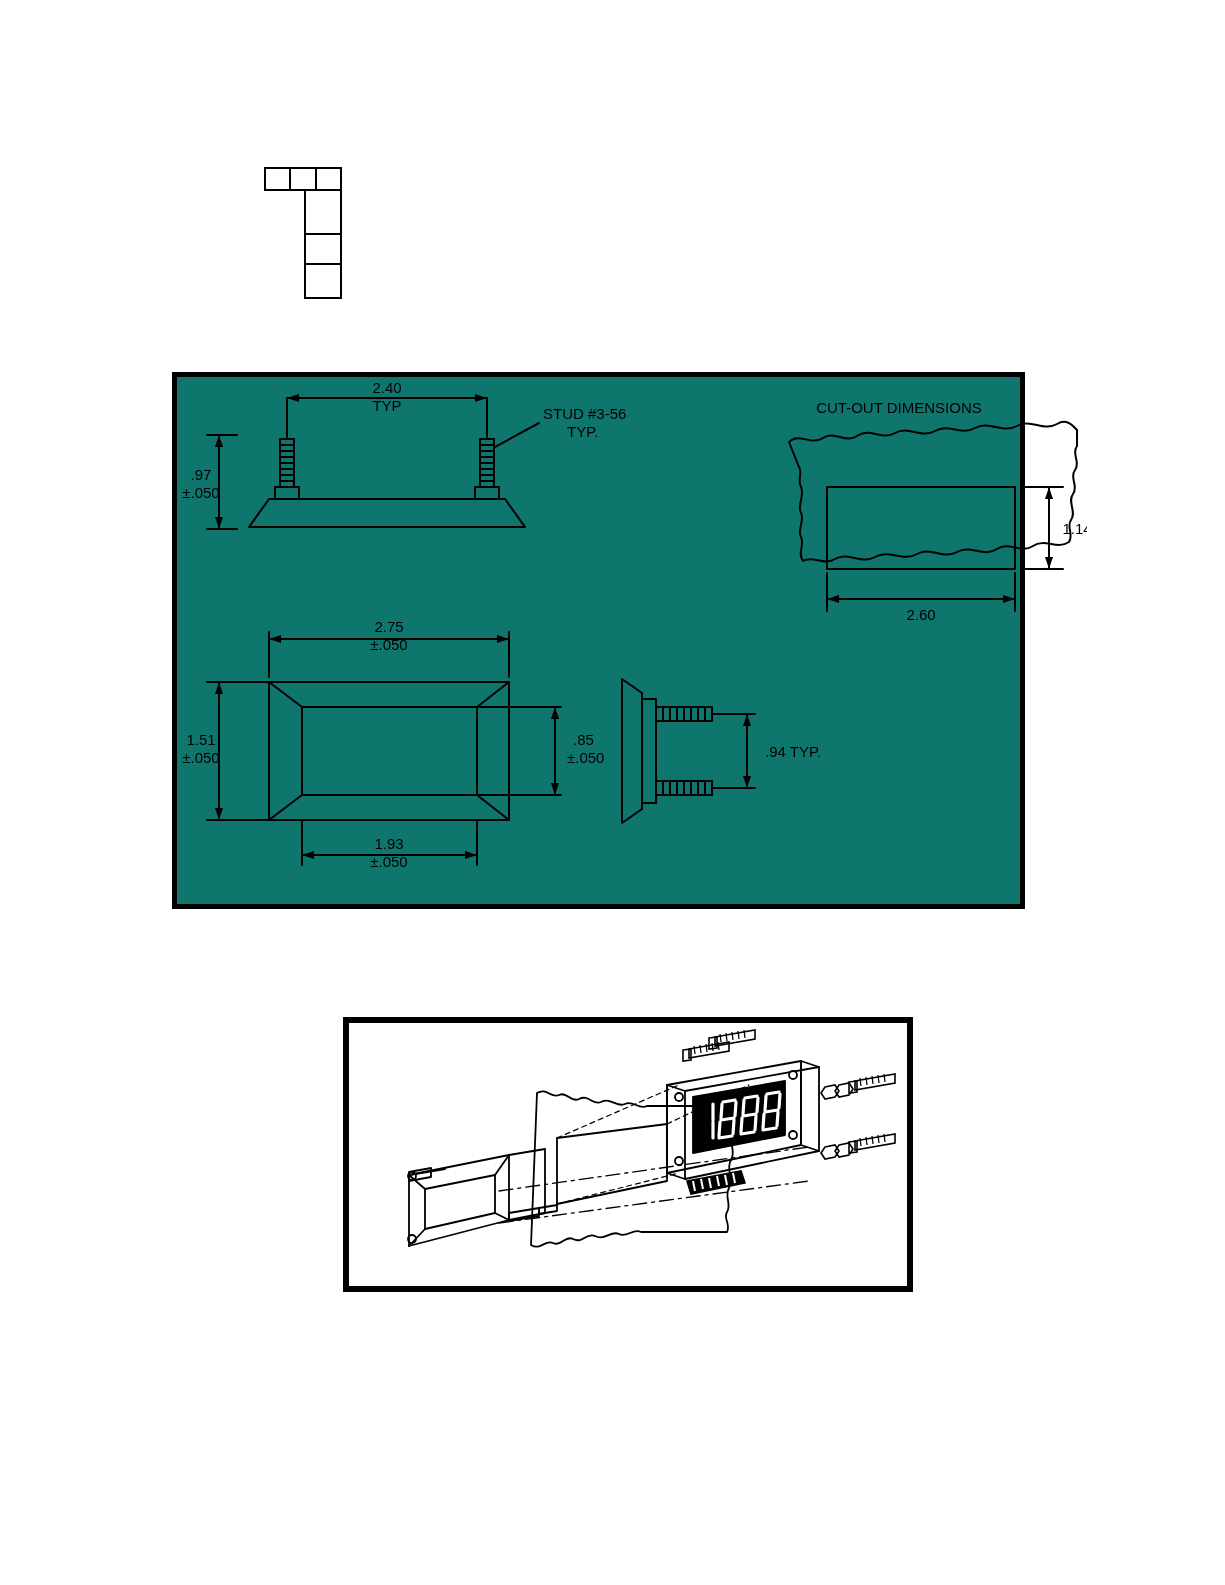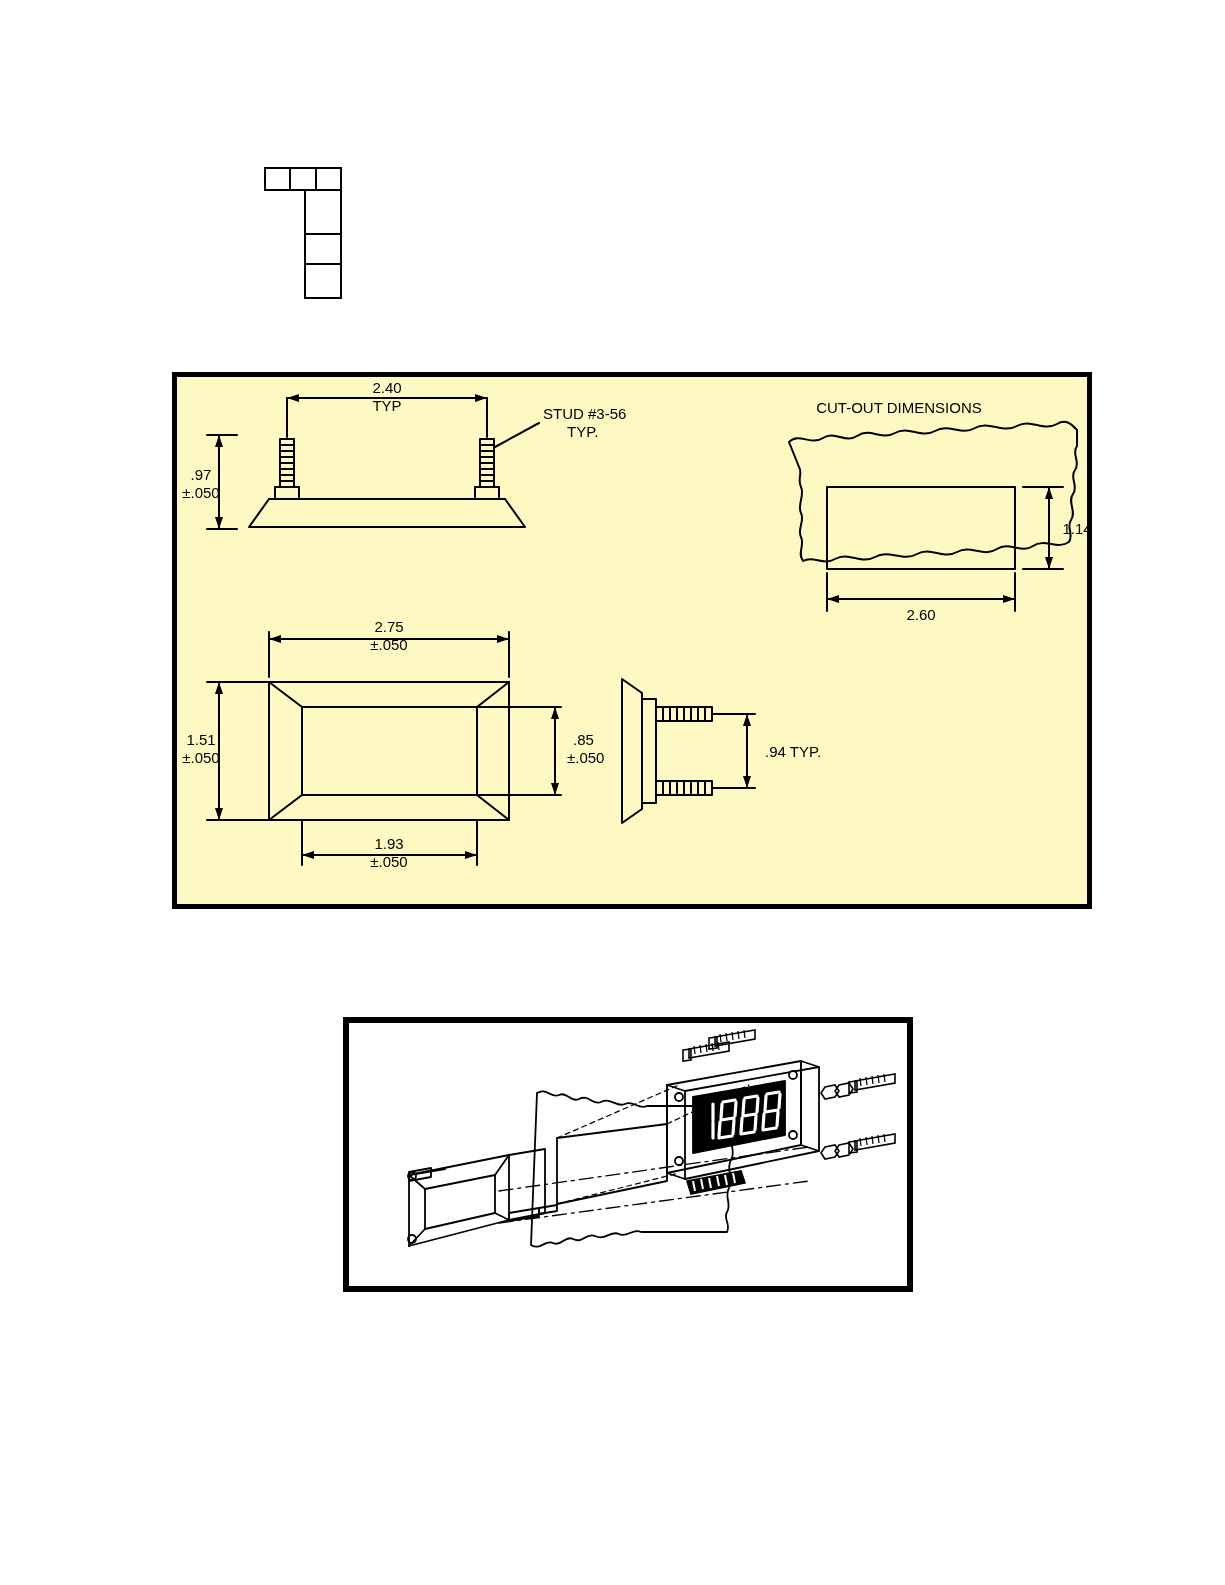--- a/index.html
+++ b/index.html
@@ -59,24 +59,24 @@
   }
   .mini-stem .r1 { top: 42px; }
   .mini-stem .r2 { top: 72px; }
   .mini-stem .r3 { top: 106px; }
 
   
   .fig1 {
     position: absolute;
     left: 172px;
     top: 372px;
-    width: 920px;
+    width: 853px;
     height: 537px;
     border: 5px solid #000;
-    background: #fef9c3;
+    background: #0f766e;
     box-sizing: border-box;
   }
   .fig1 svg, .fig2 svg { display: block; }
 
   
   .fig2 {
     position: absolute;
     left: 343px;
     top: 1017px;
     width: 570px;

